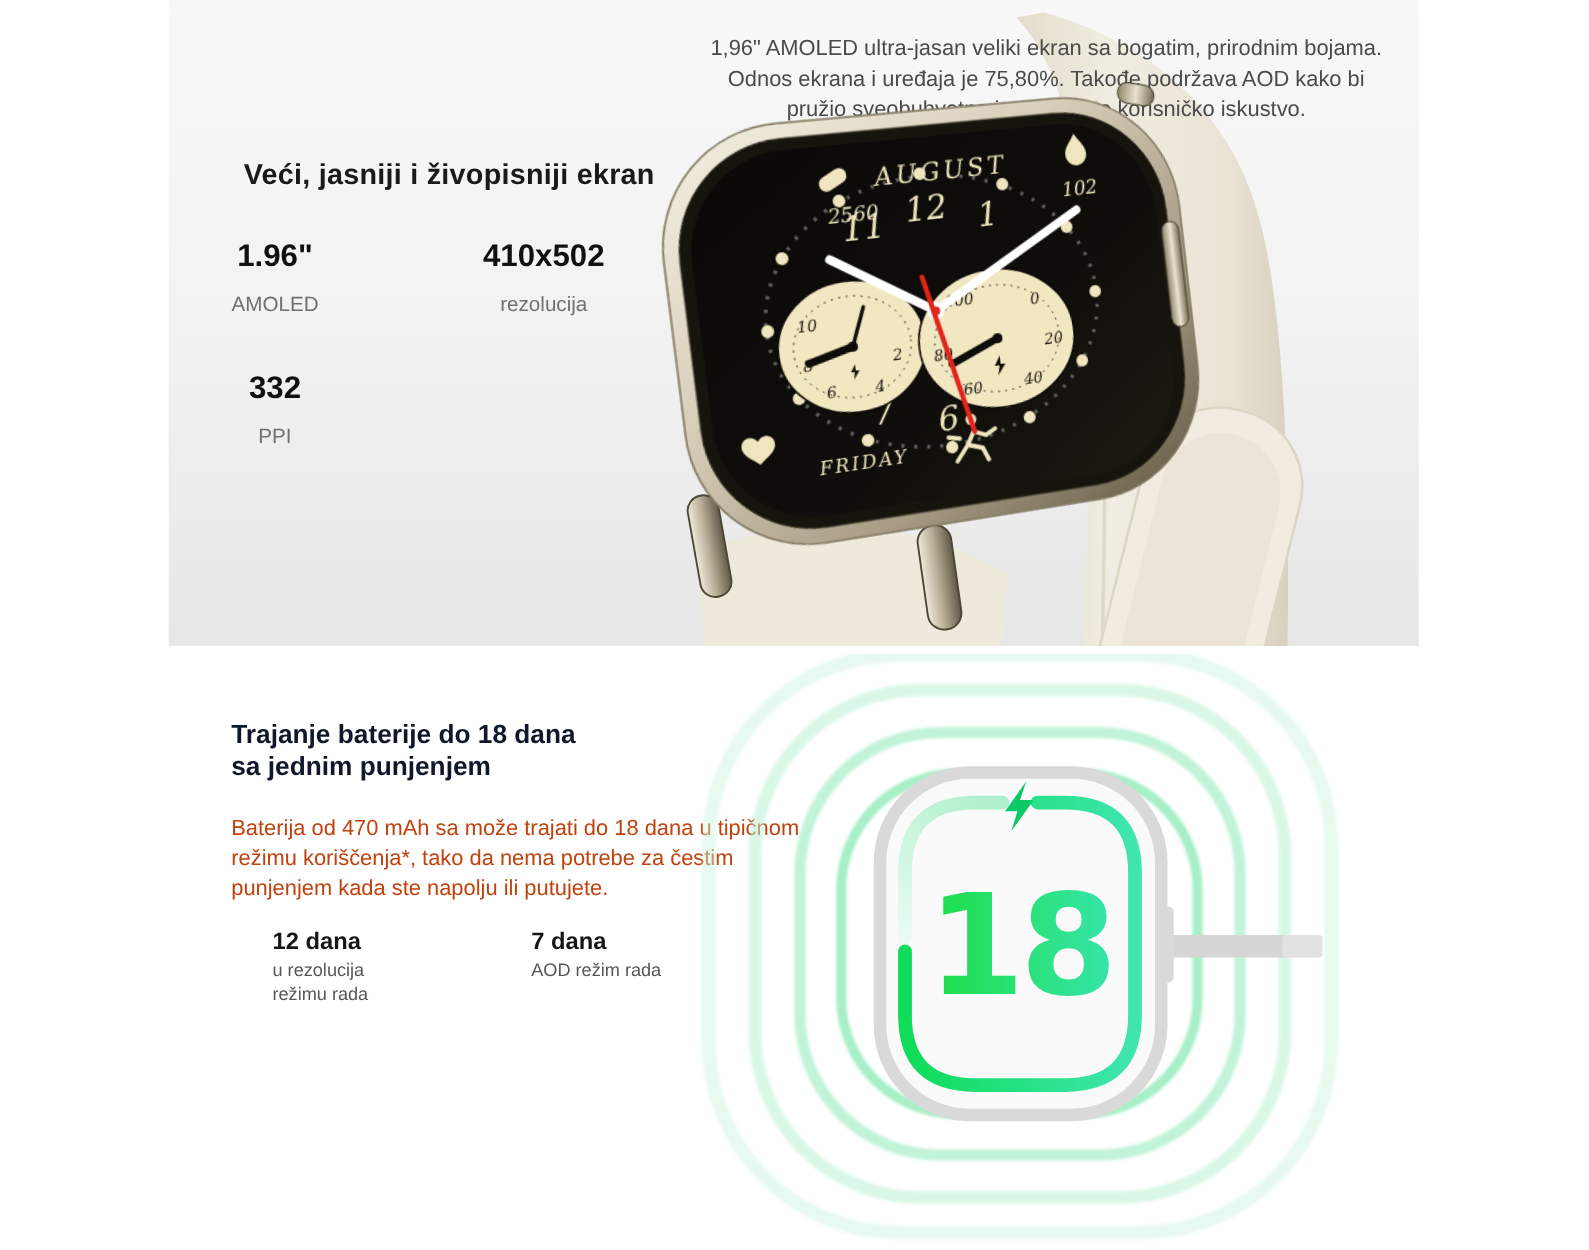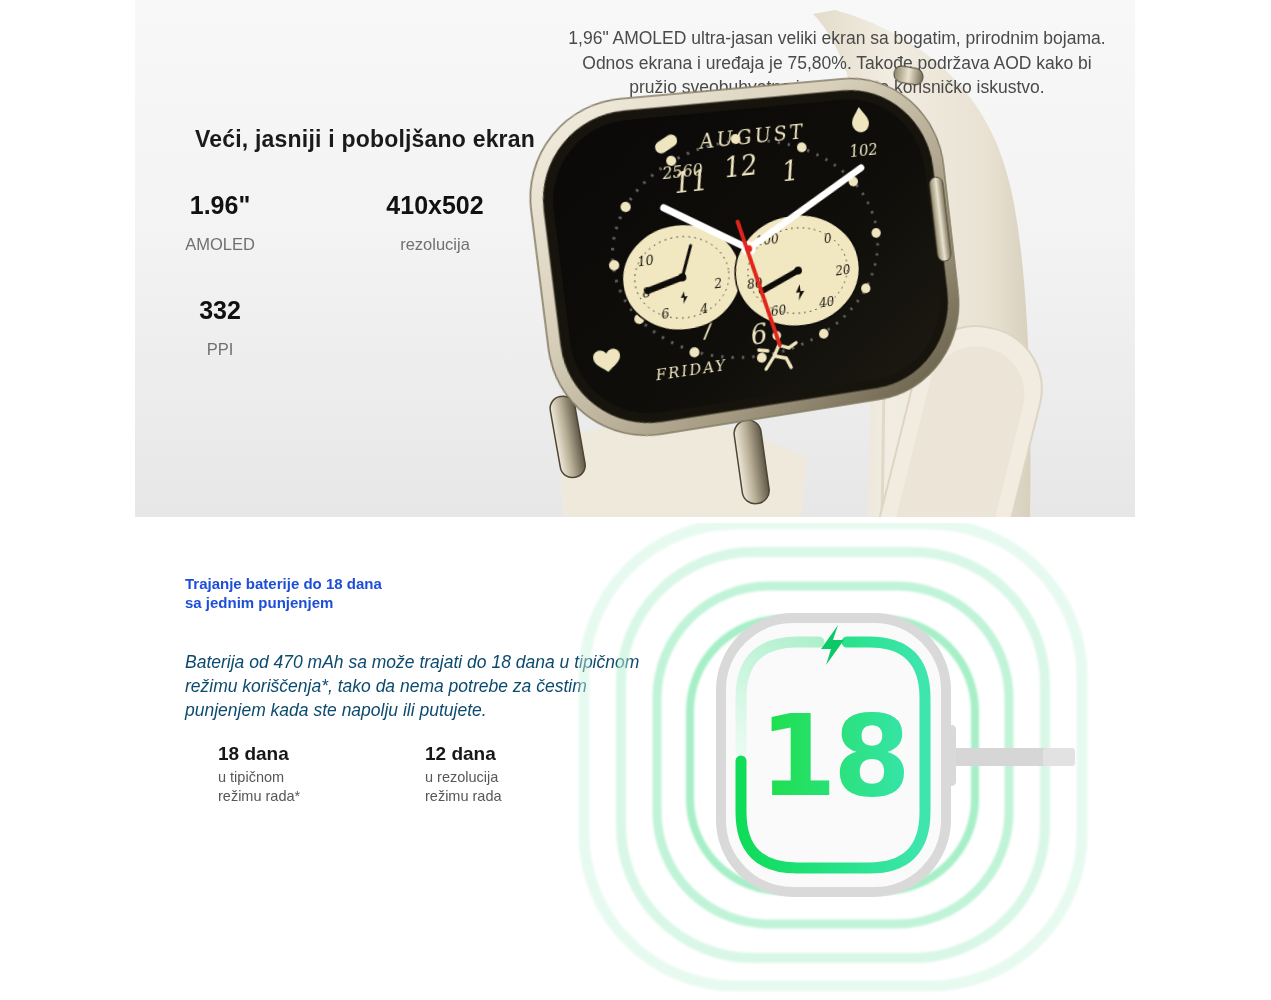--- a/index.html
+++ b/index.html
@@ -33,34 +33,34 @@
   .watch-3d{
     position:absolute;left:405px;top:80px;width:430px;height:360px;
     transform:perspective(1100px) rotateY(13deg) rotateZ(-7deg);
     transform-origin:50% 50%;
   }
   .strap-layer{position:absolute;left:0;top:0;}
   
   .battery{position:absolute;left:0;top:517px;width:1271px;height:483px;background:#ffffff;}
   .battery-heading{
     position:absolute;left:185px;top:58px;
-    font-size:15px;font-weight:bold;color:#1d4ed8;line-height:1.26;
+    font-size:21px;font-weight:bold;color:#0f172a;line-height:1.26;
   }
   .battery-body{
     position:absolute;left:185px;top:134px;width:478px;
-    font-size:17.5px;line-height:1.37;color:#0c4a6e;font-style:italic;
+    font-size:17.5px;line-height:1.37;color:#c2410c;
   }
   .stat-grid{
     position:absolute;left:218px;top:226px;
     display:grid;grid-template-columns:207px 220px;row-gap:38px;
   }
   .stat-value{font-size:19px;font-weight:bold;color:#171717;}
   .stat-label{font-size:14.5px;color:#575757;line-height:1.3;margin-top:3px;}
   .stat-label span{display:block;}
-  .graphic{position:absolute;left:575px;top:6px;width:580px;height:477px;}
+  .graphic{position:absolute;left:558px;top:6px;width:580px;height:477px;}
 </style>
 </head>
 <body>
 
 <div class="hero">
 
   <svg class="strap-layer" width="1000" height="517" viewBox="0 0 1000 517">
     <defs>
       <linearGradient id="strapG" x1="0" y1="0" x2="1" y2="0">
         <stop offset="0" stop-color="#e3dccb"></stop>
@@ -88,21 +88,21 @@
     <g transform="rotate(-10 432 436)">
       <rect x="420" y="396" width="25" height="82" rx="12" fill="url(#lugG)" stroke="#4c4636" stroke-width="1.5"></rect>
     </g>
     <g transform="rotate(-8 616 461)">
       <rect x="603" y="420" width="27" height="84" rx="13" fill="url(#lugG)" stroke="#4c4636" stroke-width="1.5"></rect>
     </g>
   </svg>
 
   <div class="intro">1,96" AMOLED ultra-jasan veliki ekran sa bogatim, prirodnim bojama. Odnos ekrana i uređaja je 75,80%. Takođe podržava AOD kako bi pružio sveobuhvatno i poboljšano korisničko iskustvo.</div>
 
-  <div class="hero-heading">Veći, jasniji i poboljšano ekran</div>
+  <div class="hero-heading">Veći, jasniji i živopisniji ekran</div>
 
   <div class="spec-grid">
     <div class="spec-cell">
       <div class="spec-value">1.96"</div>
       <div class="spec-label">AMOLED</div>
     </div>
     <div class="spec-cell">
       <div class="spec-value">410x502</div>
       <div class="spec-label">rezolucija</div>
     </div>
@@ -231,31 +231,31 @@
 
   <div class="battery-heading">
     <span style="display:block">Trajanje baterije do 18 dana</span>
     <span style="display:block">sa jednim punjenjem</span>
   </div>
 
   <div class="battery-body">Baterija od 470 mAh sa može trajati do 18 dana u tipičnom režimu koriščenja*, tako da nema potrebe za čestim punjenjem kada ste napolju ili putujete.</div>
 
   <div class="stat-grid">
     <div>
-      <div class="stat-value">18 dana</div>
-      <div class="stat-label">
-        <span>u tipičnom</span>
-        <span>režimu rada*</span>
-      </div>
-    </div>
-    <div>
       <div class="stat-value">12 dana</div>
       <div class="stat-label">
         <span>u rezolucija</span>
         <span>režimu rada</span>
+      </div>
+    </div>
+    <div>
+      <div class="stat-value">7 dana</div>
+      <div class="stat-label">
+        <span>AOD režim rada</span>
+        <span></span>
       </div>
     </div>
   </div>
 
   <div class="graphic">
     <svg width="580" height="477" viewBox="0 0 580 477">
       <defs>
         <linearGradient id="ringMain" x1="350" y1="0" x2="166" y2="0" gradientUnits="userSpaceOnUse">
           <stop offset="0" stop-color="#3fe5ae"></stop>
             <stop offset="0.55" stop-color="#22e180"></stop>

